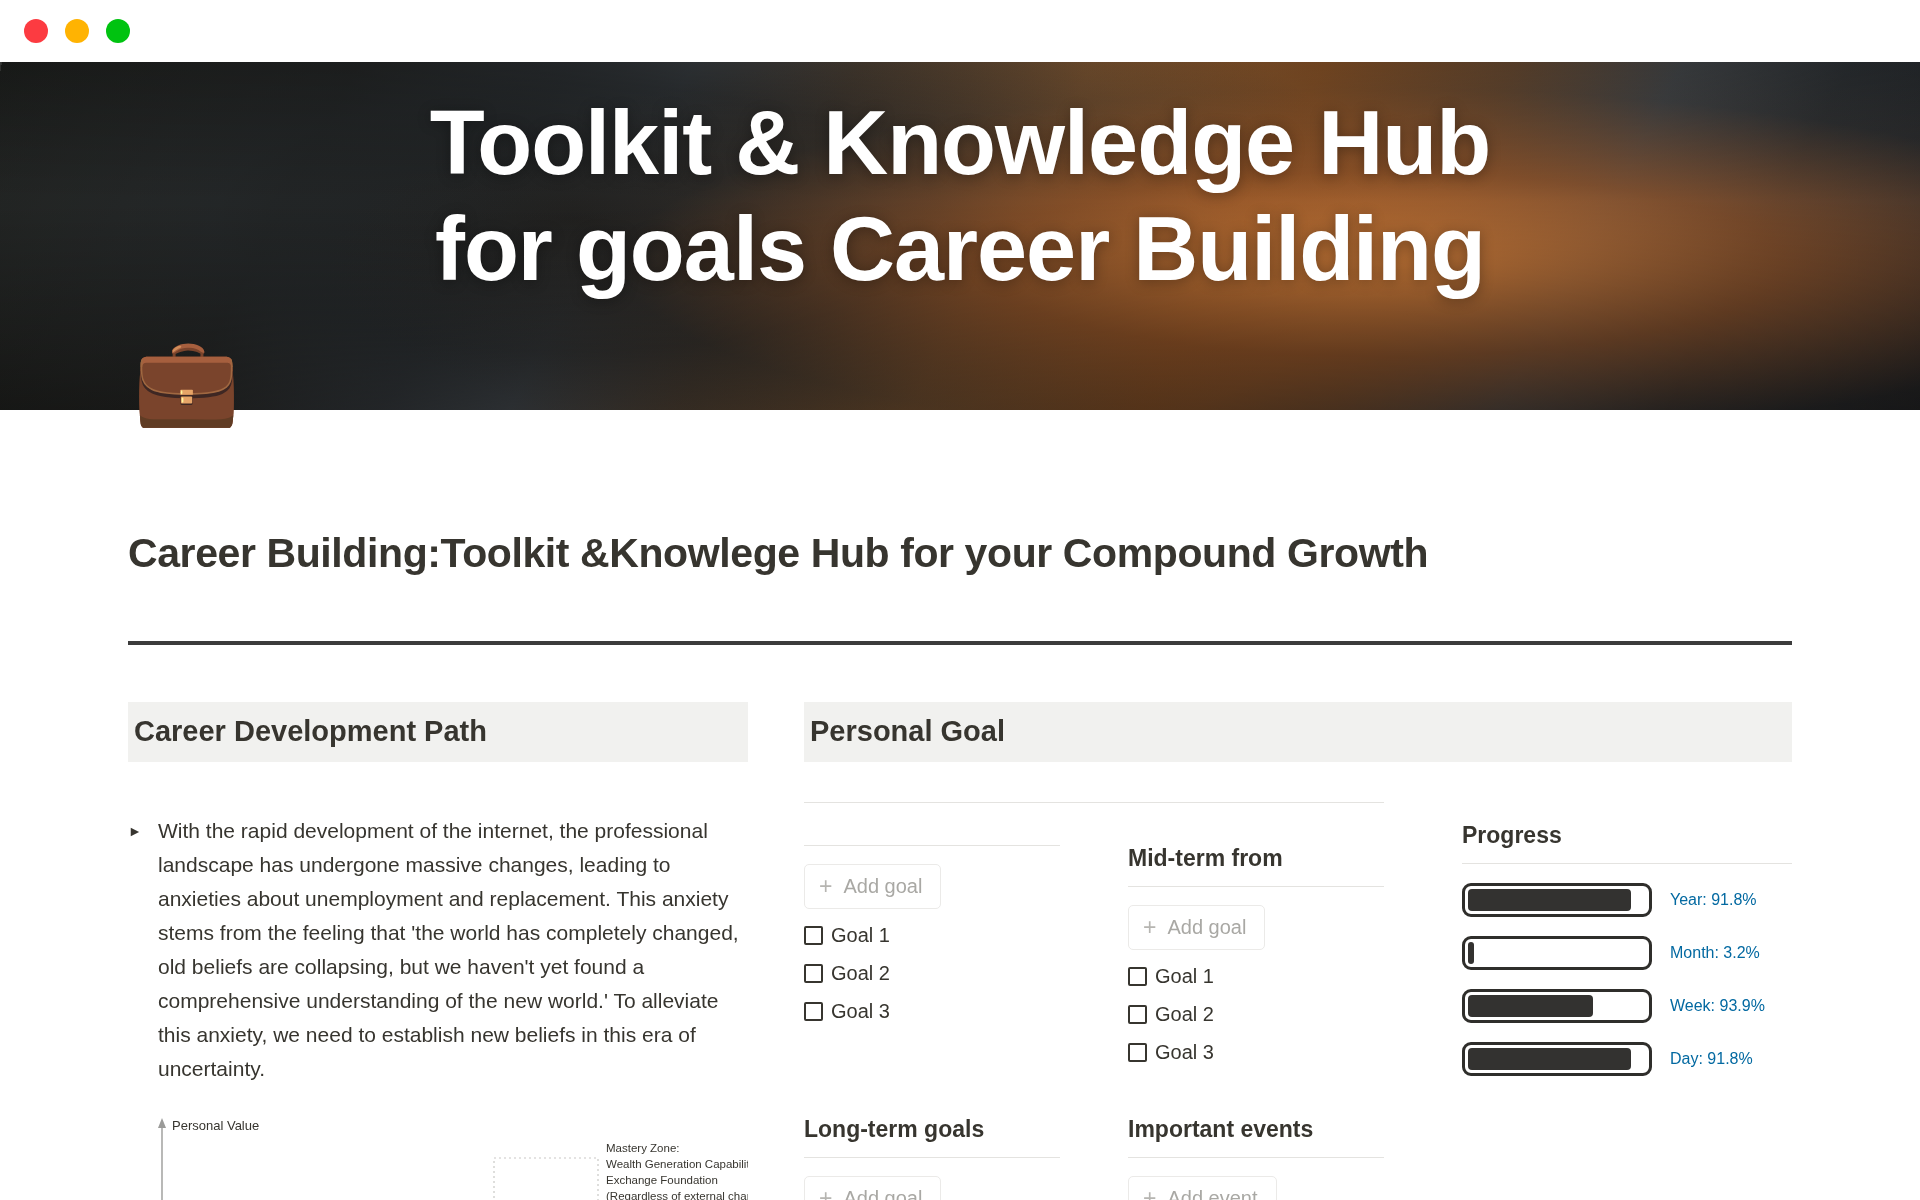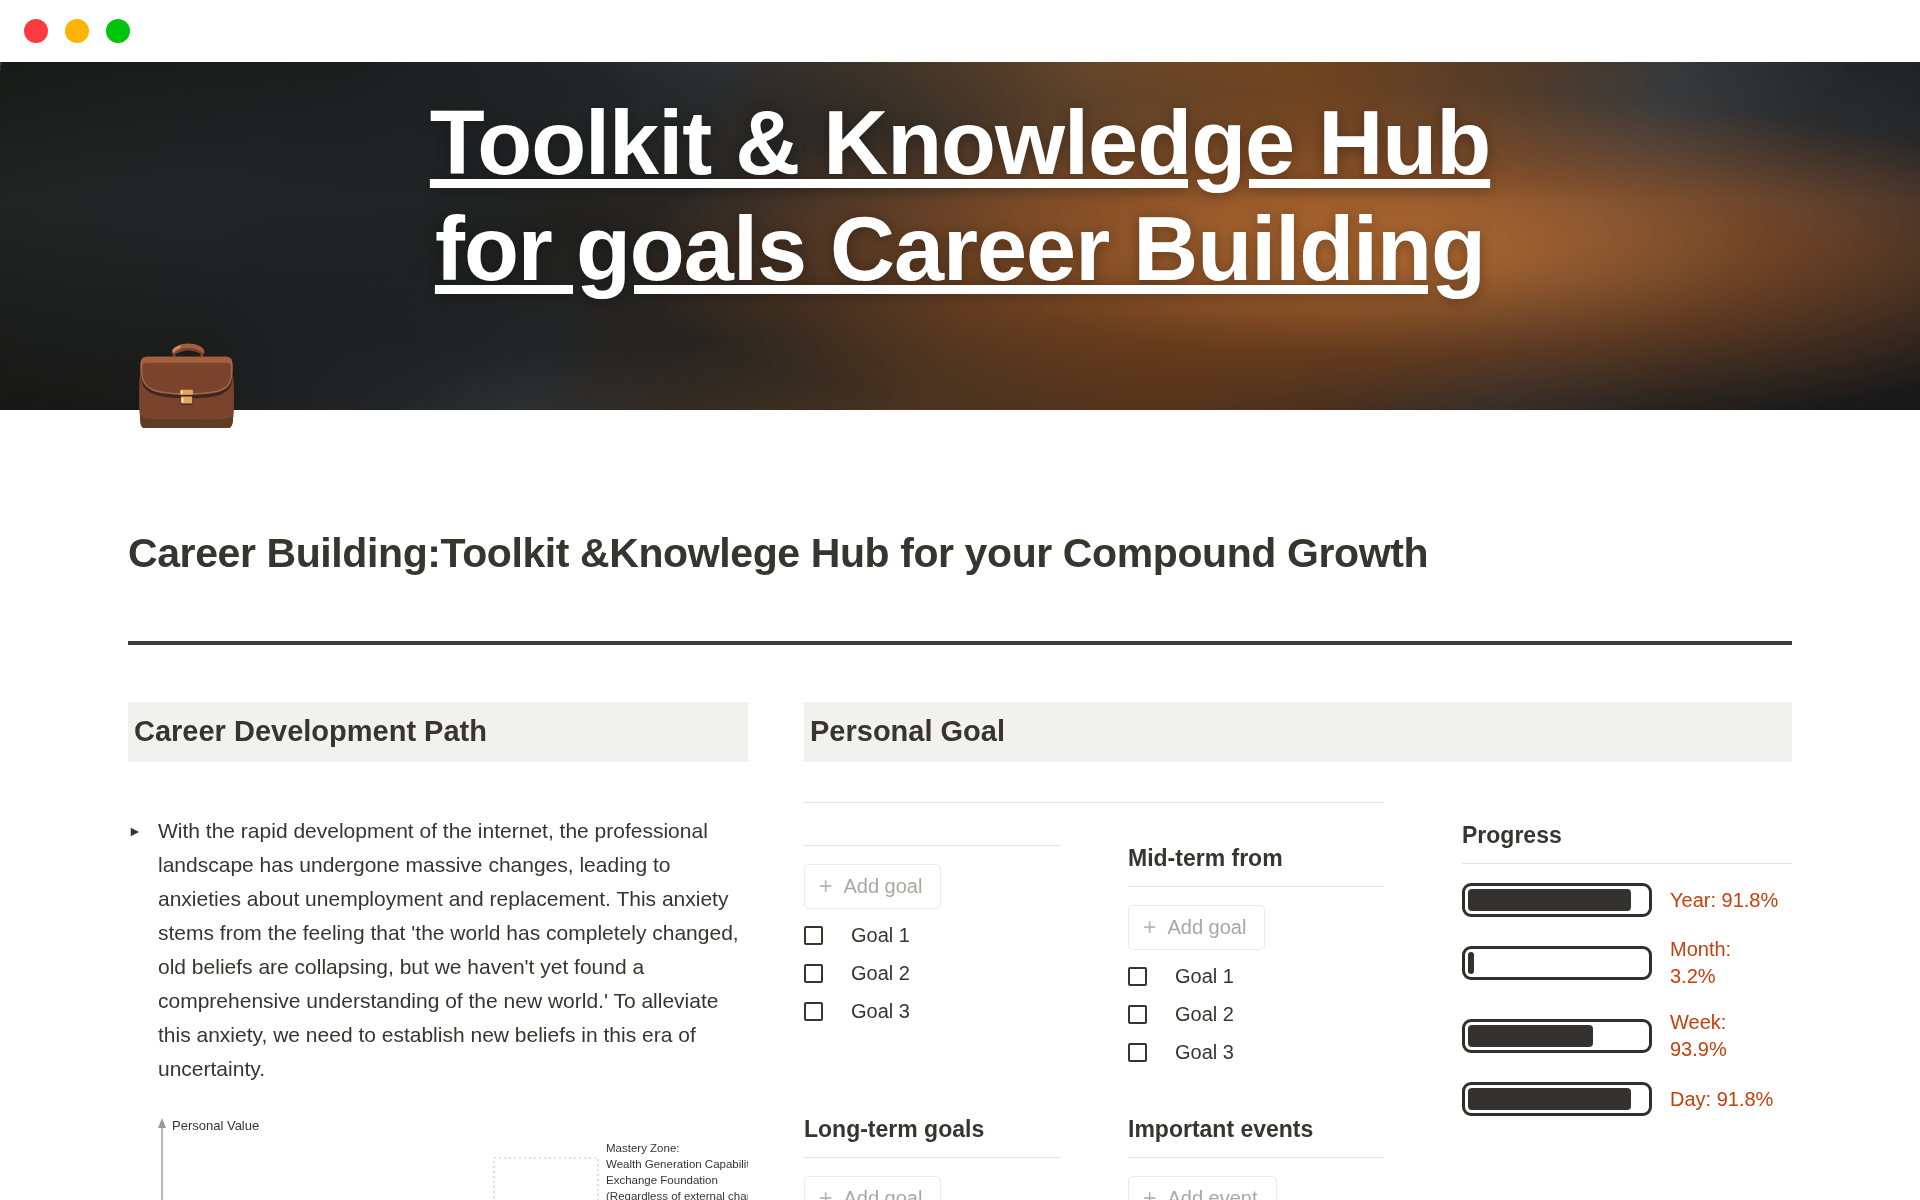--- a/index.html
+++ b/index.html
@@ -47,21 +47,20 @@
   .cover-title {
     position: relative;
     text-align: center;
     color: #ffffff;
     font-size: 90px;
     font-weight: 700;
     line-height: 1.18;
     letter-spacing: -1px;
     padding-top: 28px;
     text-shadow: 0 2px 14px rgba(0,0,0,0.32);
-    text-decoration: underline;
   }
   .cover-title .l2 { display: block; }
 
   
   .page-icon {
     position: absolute;
     left: 133px; top: 337px;
     font-size: 86px;
     line-height: 1;
     z-index: 5;
@@ -159,21 +158,21 @@
   .add-btn {
     margin-top: 18px;
     display: inline-flex; align-items: center; gap: 11px;
     border: 1px solid #ebeae8; border-radius: 5px;
     padding: 10px 18px 10px 14px;
     color: #a9a8a4; font-size: 20px;
     background: #fff; cursor: pointer;
   }
   .add-btn .plus { font-size: 23px; line-height: 1; color: #b6b5b1; }
   .check-row {
-    display: flex; align-items: center; gap: 28px;
+    display: flex; align-items: center; gap: 8px;
     margin-top: 15px;
     text-align: center;
   }
   .checkbox {
     width: 19px; height: 19px;
     border: 2px solid #37352f; border-radius: 2px;
     background: #fff; flex: none; cursor: pointer;
   }
   .check-label { font-size: 20px; color: #37352f; }
   .goal-row-2 { margin-top: 52px; }
@@ -196,21 +195,21 @@
     background: #fff;
     padding: 3px;
   }
   .bar-fill {
     height: 100%;
     background: #333230;
     border-radius: 4px;
     min-width: 4px;
   }
   .bar-label {
-    font-size: 20px; color: #c2410c; line-height: 1.35;
+    font-size: 16px; color: #0369a1; line-height: 1.35;
     max-width: 112px;
   }
 </style>
 </head>
 <body>
 
 <div class="titlebar">
   <div class="traffic">
     <div class="dot" id="ctl0" style="background: rgb(252, 59, 65);"></div>
     <div class="dot" id="ctl1" style="background: rgb(255, 179, 2);"></div>

